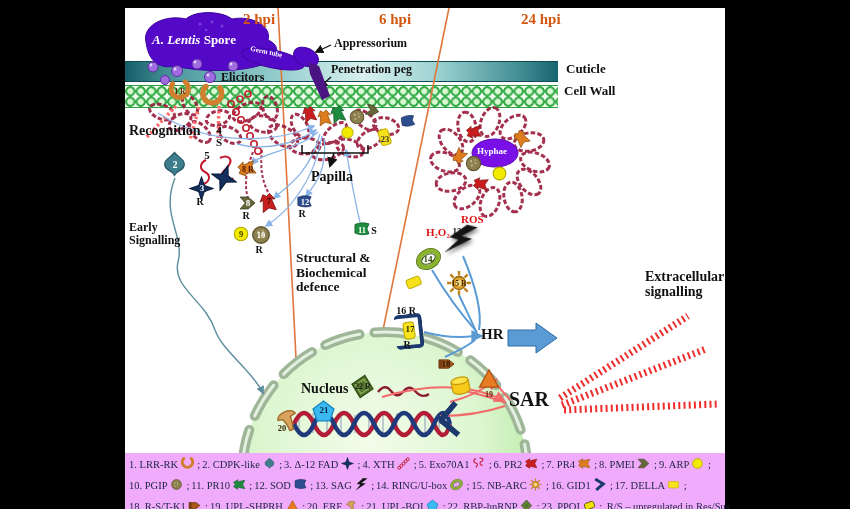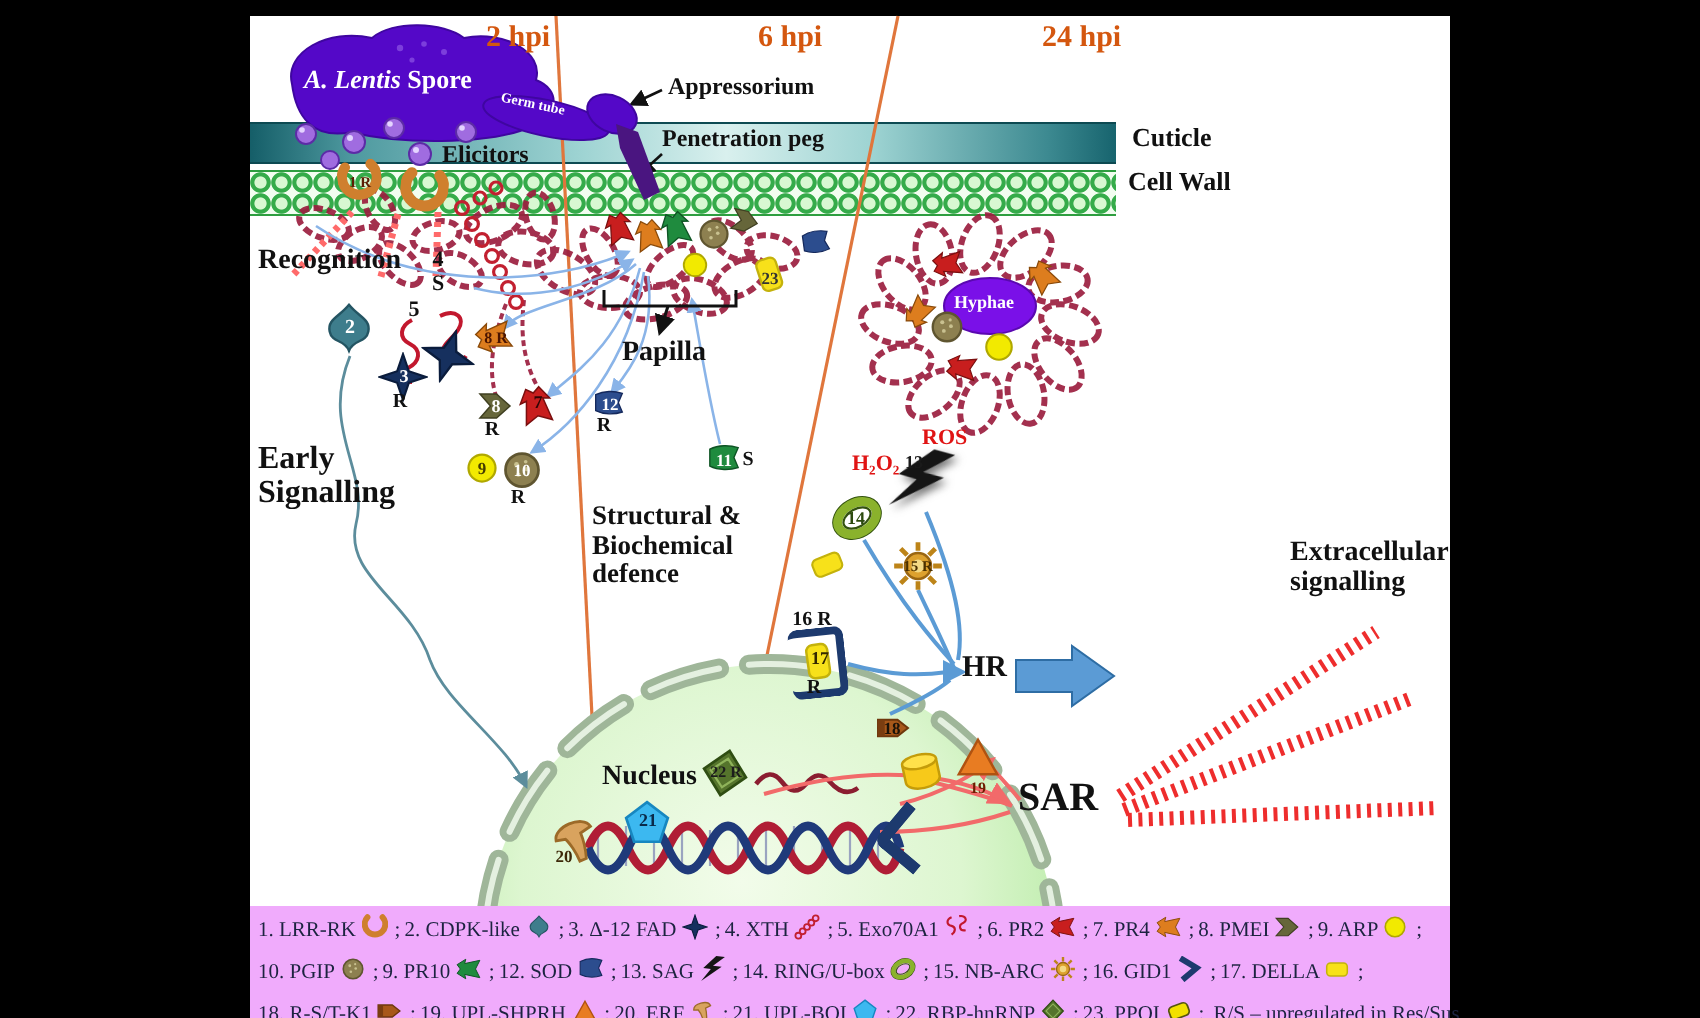--- a/index.html
+++ b/index.html
@@ -332,21 +332,21 @@
   <div class="lbl hpi" style="left:521px;top:11px">24 hpi</div>
 
   <div class="lbl" style="left:152px;top:33px;color:#fff;font-size:13px"><i>A. Lentis</i>&nbsp;<span>Spore</span></div>
   <div class="lbl" style="left:250px;top:49px;color:#fff;font-size:7px;transform:rotate(12deg)">Germ tube</div>
   <div class="lbl" style="left:334px;top:37px;font-size:12px">Appressorium</div>
   <div class="lbl" style="left:331px;top:63px;font-size:12px">Penetration peg</div>
   <div class="lbl" style="left:221px;top:71px;font-size:12px">Elicitors</div>
   <div class="lbl" style="left:566px;top:62px;font-size:13px">Cuticle</div>
   <div class="lbl" style="left:564px;top:84px;font-size:13px">Cell Wall</div>
   <div class="lbl" style="left:129px;top:123px;font-size:14px">Recognition</div>
-  <div class="lbl" style="left:129px;top:221px;font-size:16px"><span>Early</span><br><span>Signalling</span></div>
+  <div class="lbl" style="left:129px;top:221px;font-size:12px"><span>Early</span><br><span>Signalling</span></div>
   <div class="lbl" style="left:311px;top:169px;font-size:14px">Papilla</div>
   <div class="lbl" style="left:296px;top:251px;font-size:13.5px"><span>Structural &amp;</span><br><span>Biochemical</span><br><span>defence</span></div>
   <div class="lbl" style="left:477px;top:147px;color:#fff;font-size:9px">Hyphae</div>
   <div class="lbl" style="left:461px;top:214px;color:#e01414;font-size:11px">ROS</div>
   <div class="lbl" style="left:426px;top:227px;color:#e01414;font-size:11px">H₂O₂</div>
   <div class="lbl" style="left:481px;top:326px;font-size:15px">HR</div>
   <div class="lbl" style="left:509px;top:389px;font-size:20px">SAR</div>
   <div class="lbl" style="left:645px;top:269px;font-size:14px"><span>Extracellular</span><br><span>signalling</span></div>
   <div class="lbl" style="left:301px;top:381px;font-size:14px">Nucleus</div>
 
@@ -514,21 +514,21 @@
             <use href="#sym-ribbon-red"></use>
           </svg><span class="lsep"> ;</span></span><span class="li"><span>7. PR4 </span><svg class="licon" viewBox="0 0 24 24">
             <use href="#sym-ribbon-orange"></use>
           </svg><span class="lsep"> ;</span></span><span class="li"><span>8. PMEI </span><svg class="licon" viewBox="0 0 24 24">
             <use href="#sym-pmei-arrow"></use>
           </svg><span class="lsep"> ;</span></span><span class="li"><span>9. ARP </span><svg class="licon" viewBox="0 0 24 24">
             <use href="#sym-circle-yellow"></use>
           </svg><span class="lsep"> ;</span></span></div>
     <div class="lrow" id="lrow1" style="top:25px"><span class="li"><span>10. PGIP </span><svg class="licon" viewBox="0 0 24 24">
             <use href="#sym-circle-olive"></use>
-          </svg><span class="lsep"> ;</span></span><span class="li"><span>9. PR10 </span><svg class="licon" viewBox="0 0 24 24">
+          </svg><span class="lsep"> ;</span></span><span class="li"><span>11. PR10 </span><svg class="licon" viewBox="0 0 24 24">
             <use href="#sym-ribbon-green"></use>
           </svg><span class="lsep"> ;</span></span><span class="li"><span>12. SOD </span><svg class="licon" viewBox="0 0 24 24">
             <use href="#sym-flag-blue"></use>
           </svg><span class="lsep"> ;</span></span><span class="li"><span>13. SAG </span><svg class="licon" viewBox="0 0 24 24">
             <use href="#sym-lightning"></use>
           </svg><span class="lsep"> ;</span></span><span class="li"><span>14. RING/U-box </span><svg class="licon" viewBox="0 0 24 24">
             <use href="#sym-ring-green"></use>
           </svg><span class="lsep"> ;</span></span><span class="li"><span>15. NB-ARC </span><svg class="licon" viewBox="0 0 24 24">
             <use href="#sym-sun-gold"></use>
           </svg><span class="lsep"> ;</span></span><span class="li"><span>16. GID1 </span><svg class="licon" viewBox="0 0 24 24">

